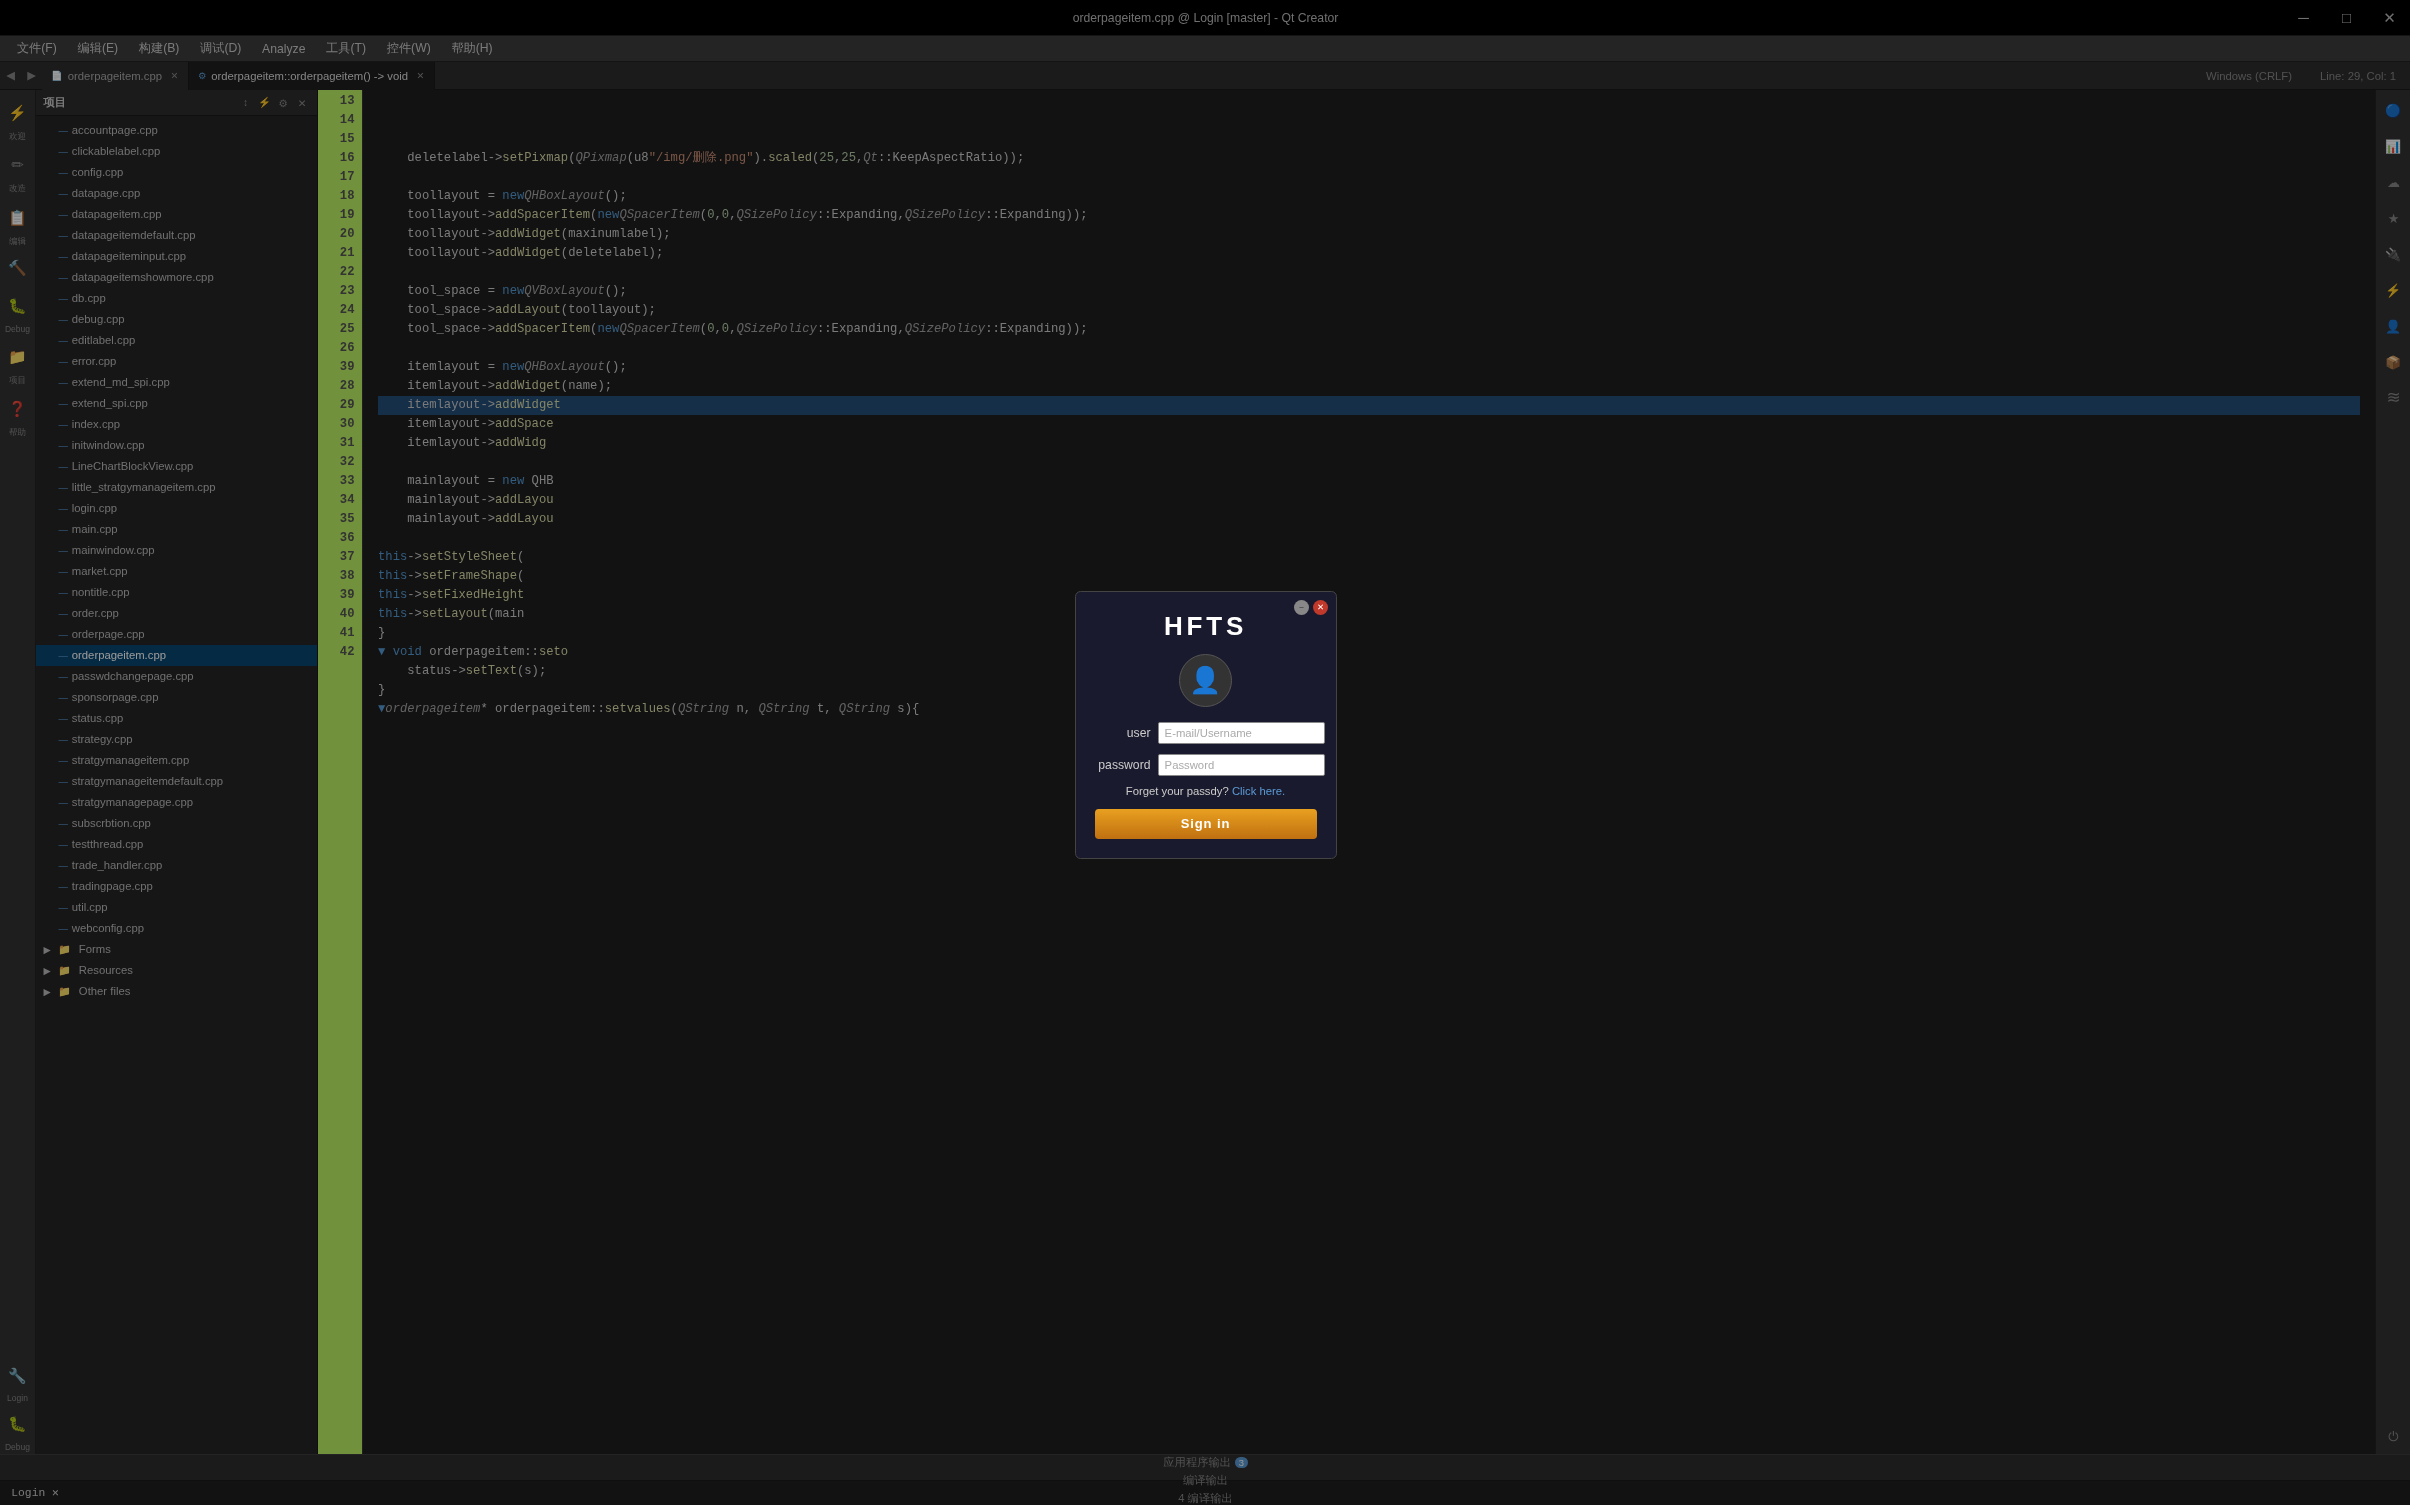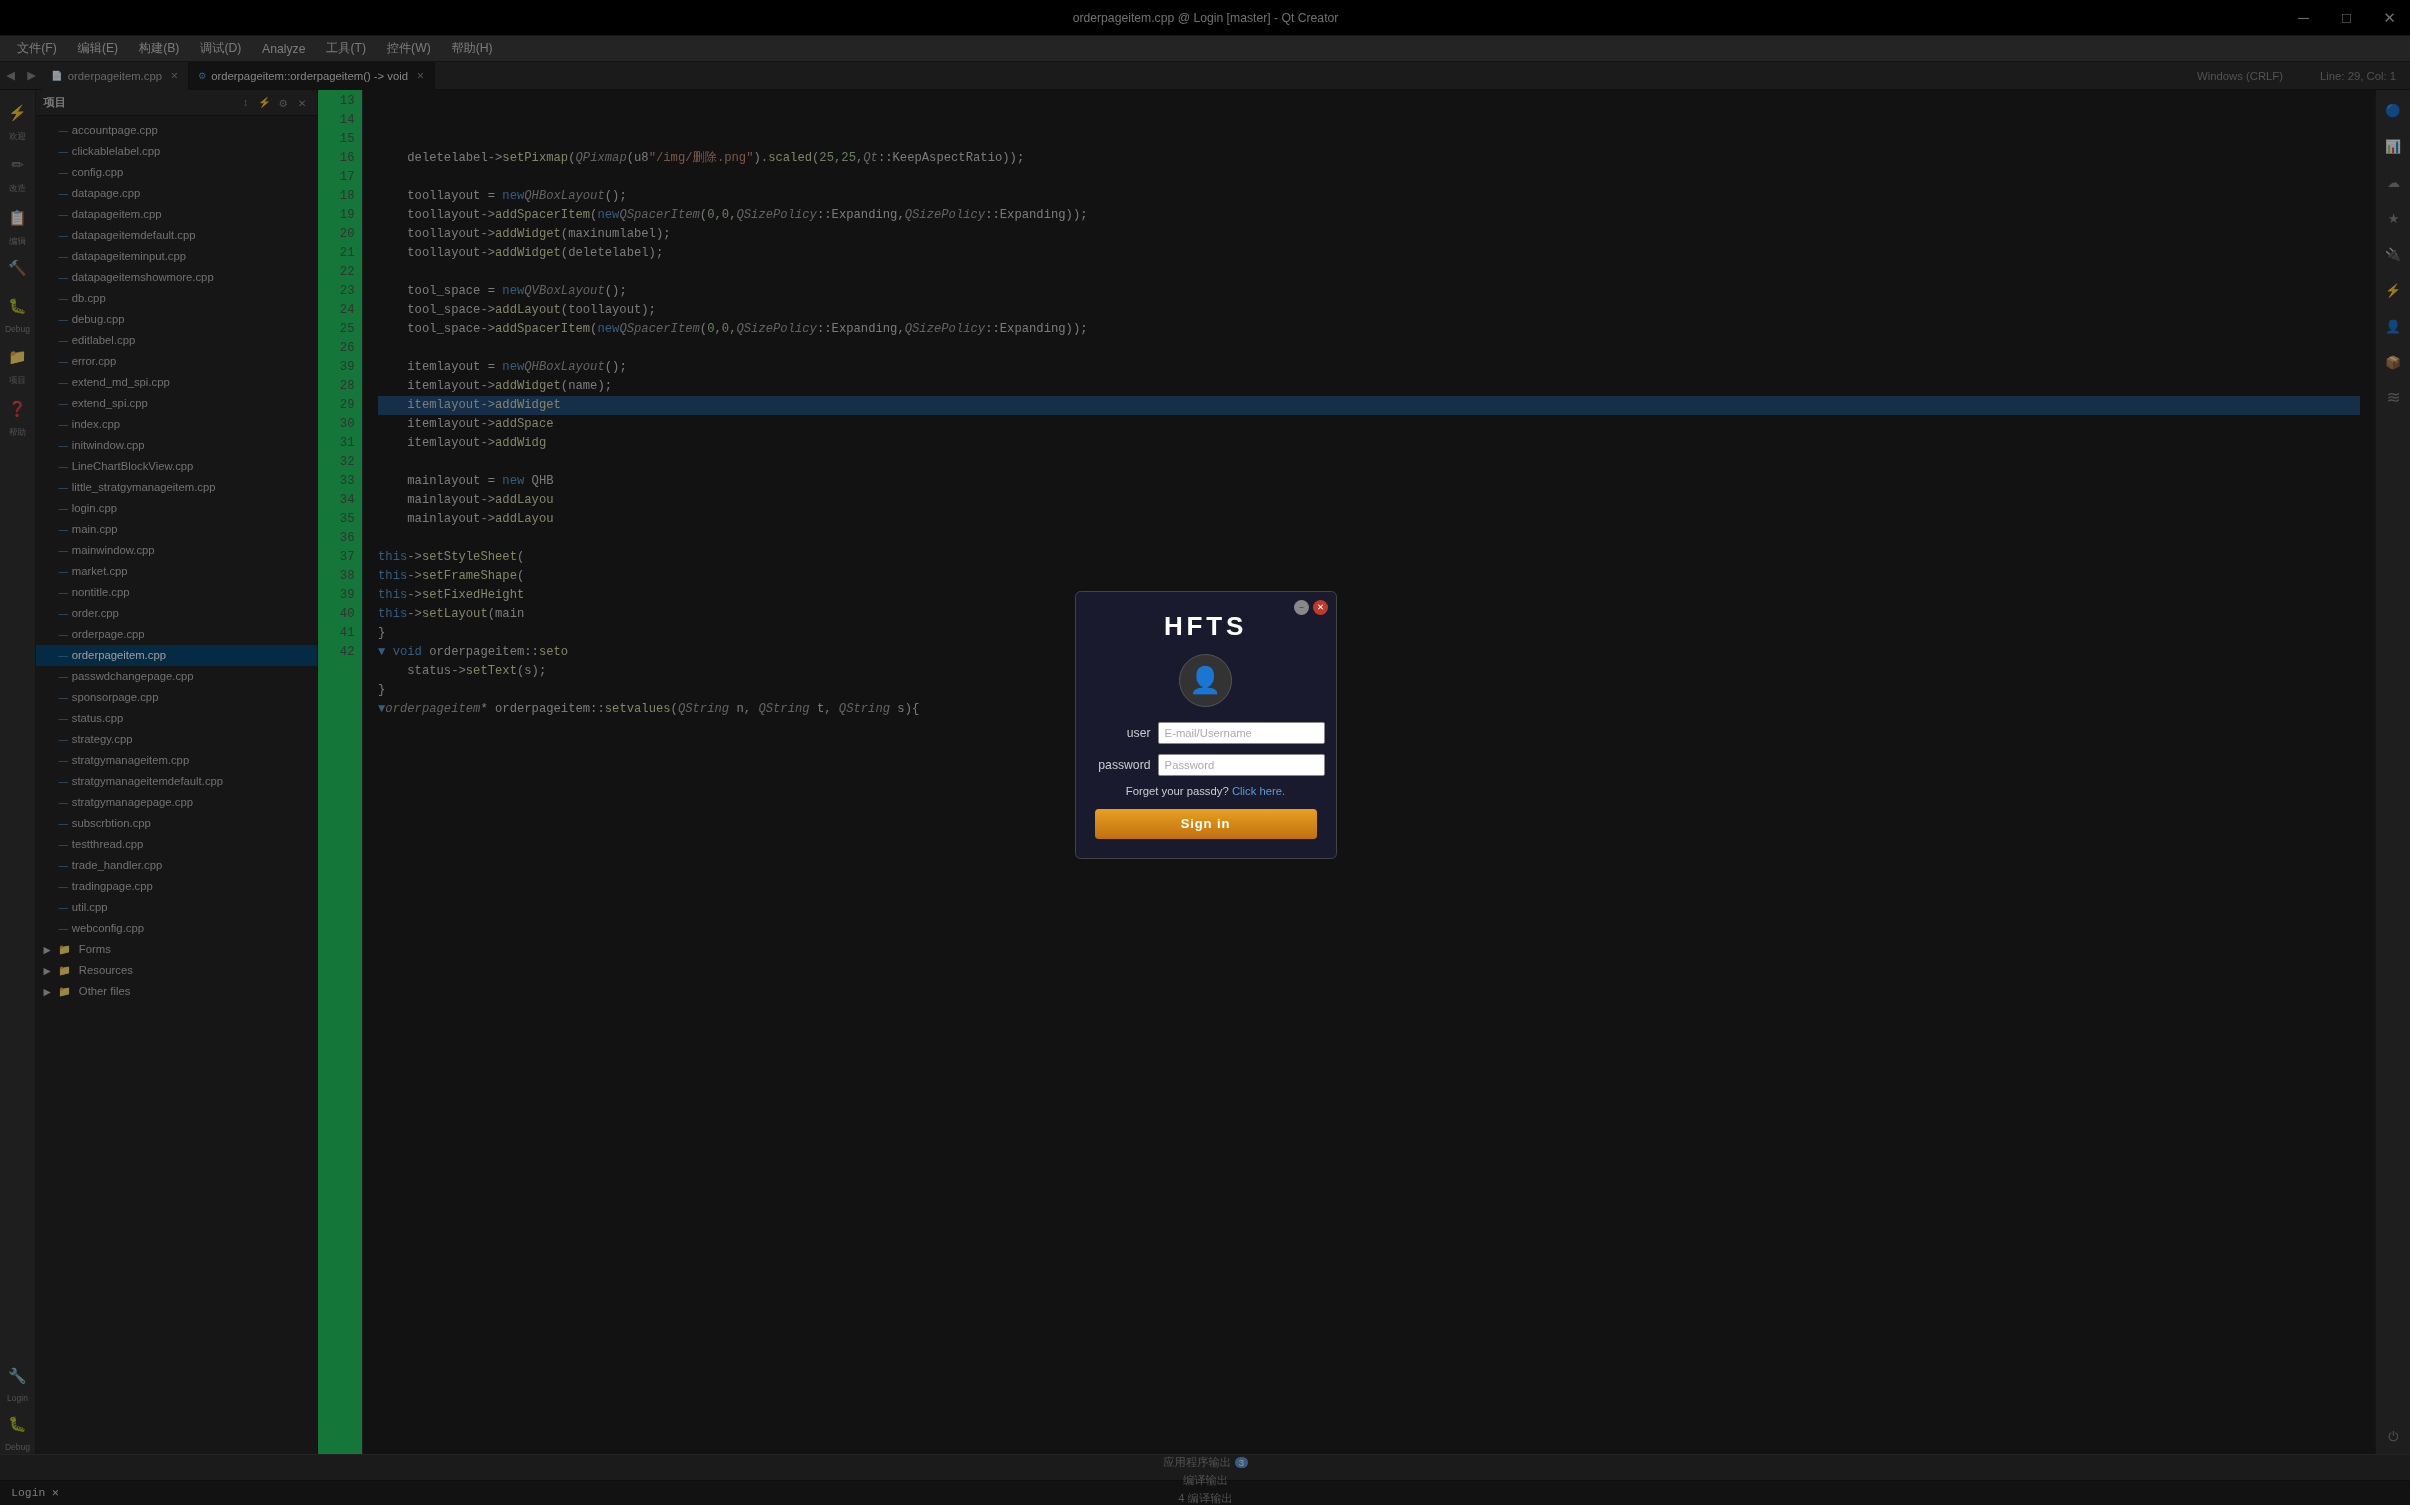--- a/index.html
+++ b/index.html
@@ -101,21 +101,21 @@
     }
     .tab .tab-icon { color: #5b9bd5; font-size: 9.4px; }
     .tab .tab-close { color: #888; font-size: 9.4px; margin-left: 3.8px; }
     .tab-status {
       margin-left: auto;
       display: flex;
       align-items: center;
       padding: 0 15px;
       color: #888;
       font-size: 11.3px;
-      gap: 37px;
+      gap: 28px;
     }
 
     
     #main-layout {
       display: flex;
       height: calc(100% - 36px - 26px - 28px - 26px - 26px);
       width: 100%;
     }
 
     
@@ -231,30 +231,31 @@
       overflow: hidden;
     }
     #code-container {
       flex: 1;
       display: flex;
       overflow: hidden;
       position: relative;
     }
     #line-numbers {
       width: 45px;
-      background: #22c55e;
+      background: #bef264;
       padding: 0 7.5px;
       text-align: right;
       color: #555;
       font-family: 'Courier New', monospace;
       font-size: 12.2px;
       line-height: 19px;
       padding-top: 1.9px;
       user-select: none;
       border-right: 0.9px solid #333;
+      font-weight: bold;
     }
     #code-content {
       flex: 1;
       padding: 1.9px 15px;
       font-family: 'Courier New', monospace;
       font-size: 12.2px;
       line-height: 19px;
       overflow-y: auto;
       white-space: pre;
     }

